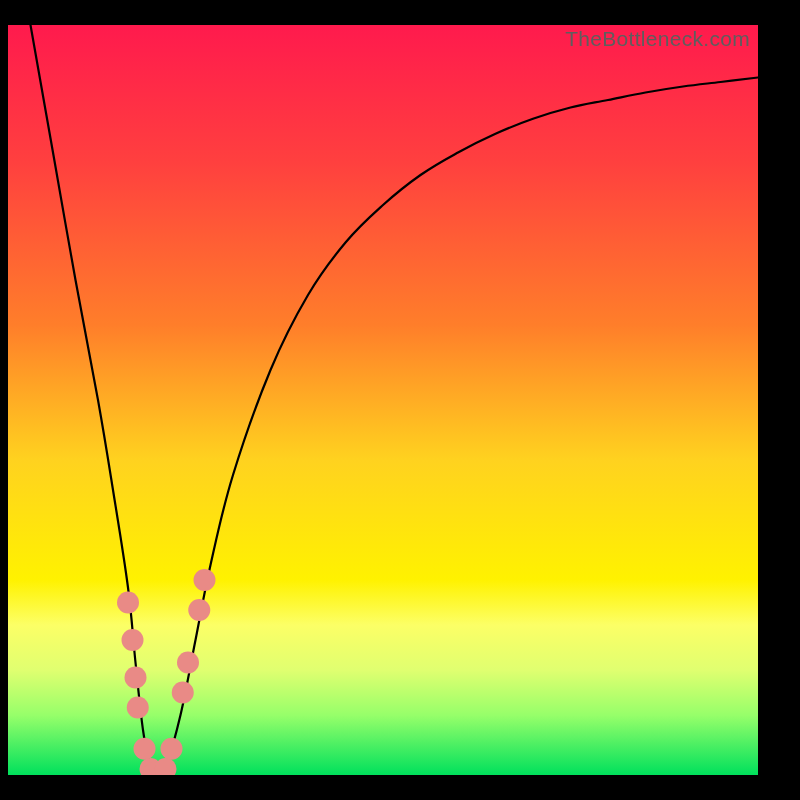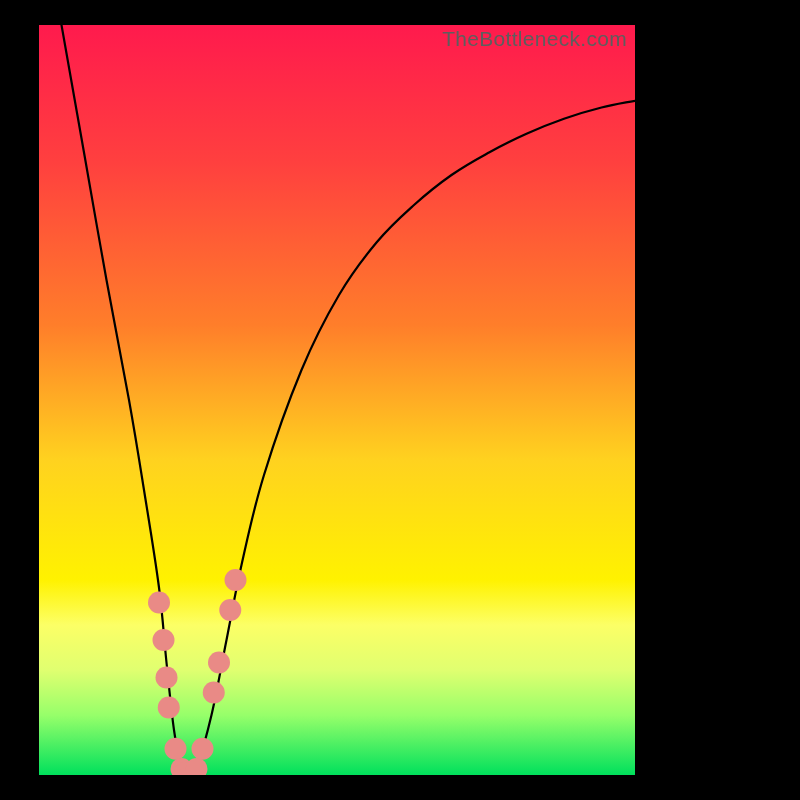--- a/index.html
+++ b/index.html
@@ -11,23 +11,23 @@
     background: #000;
     font-family: Arial, Helvetica, sans-serif;
   }
   .frame {
     position: absolute;
     inset: 0;
     background: #000;
   }
   .plot {
     position: absolute;
-    left: 39px;
+    left: 8px;
     top: 25px;
-    width: 596px;
+    width: 750px;
     height: 750px;
     overflow: hidden;
     
     background: linear-gradient(to bottom,
       #ff1a4d 0%,
       #ff3f3f 18%,
       #ff7e2a 40%,
       #ffd21f 58%,
       #fff200 74%,
       #fcff66 80%,

